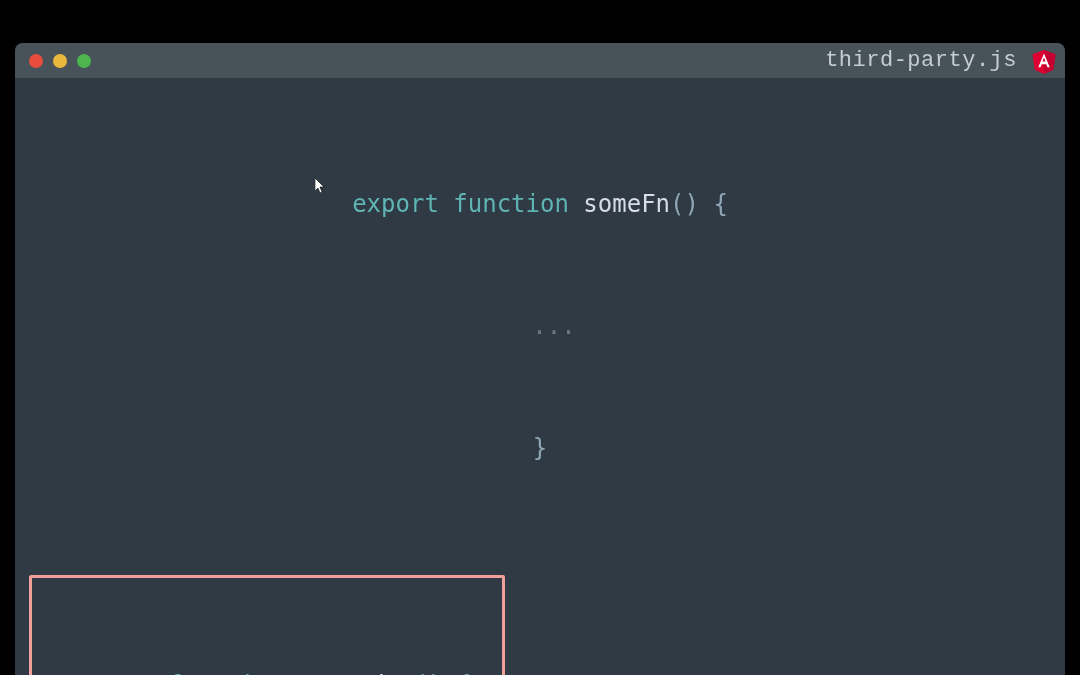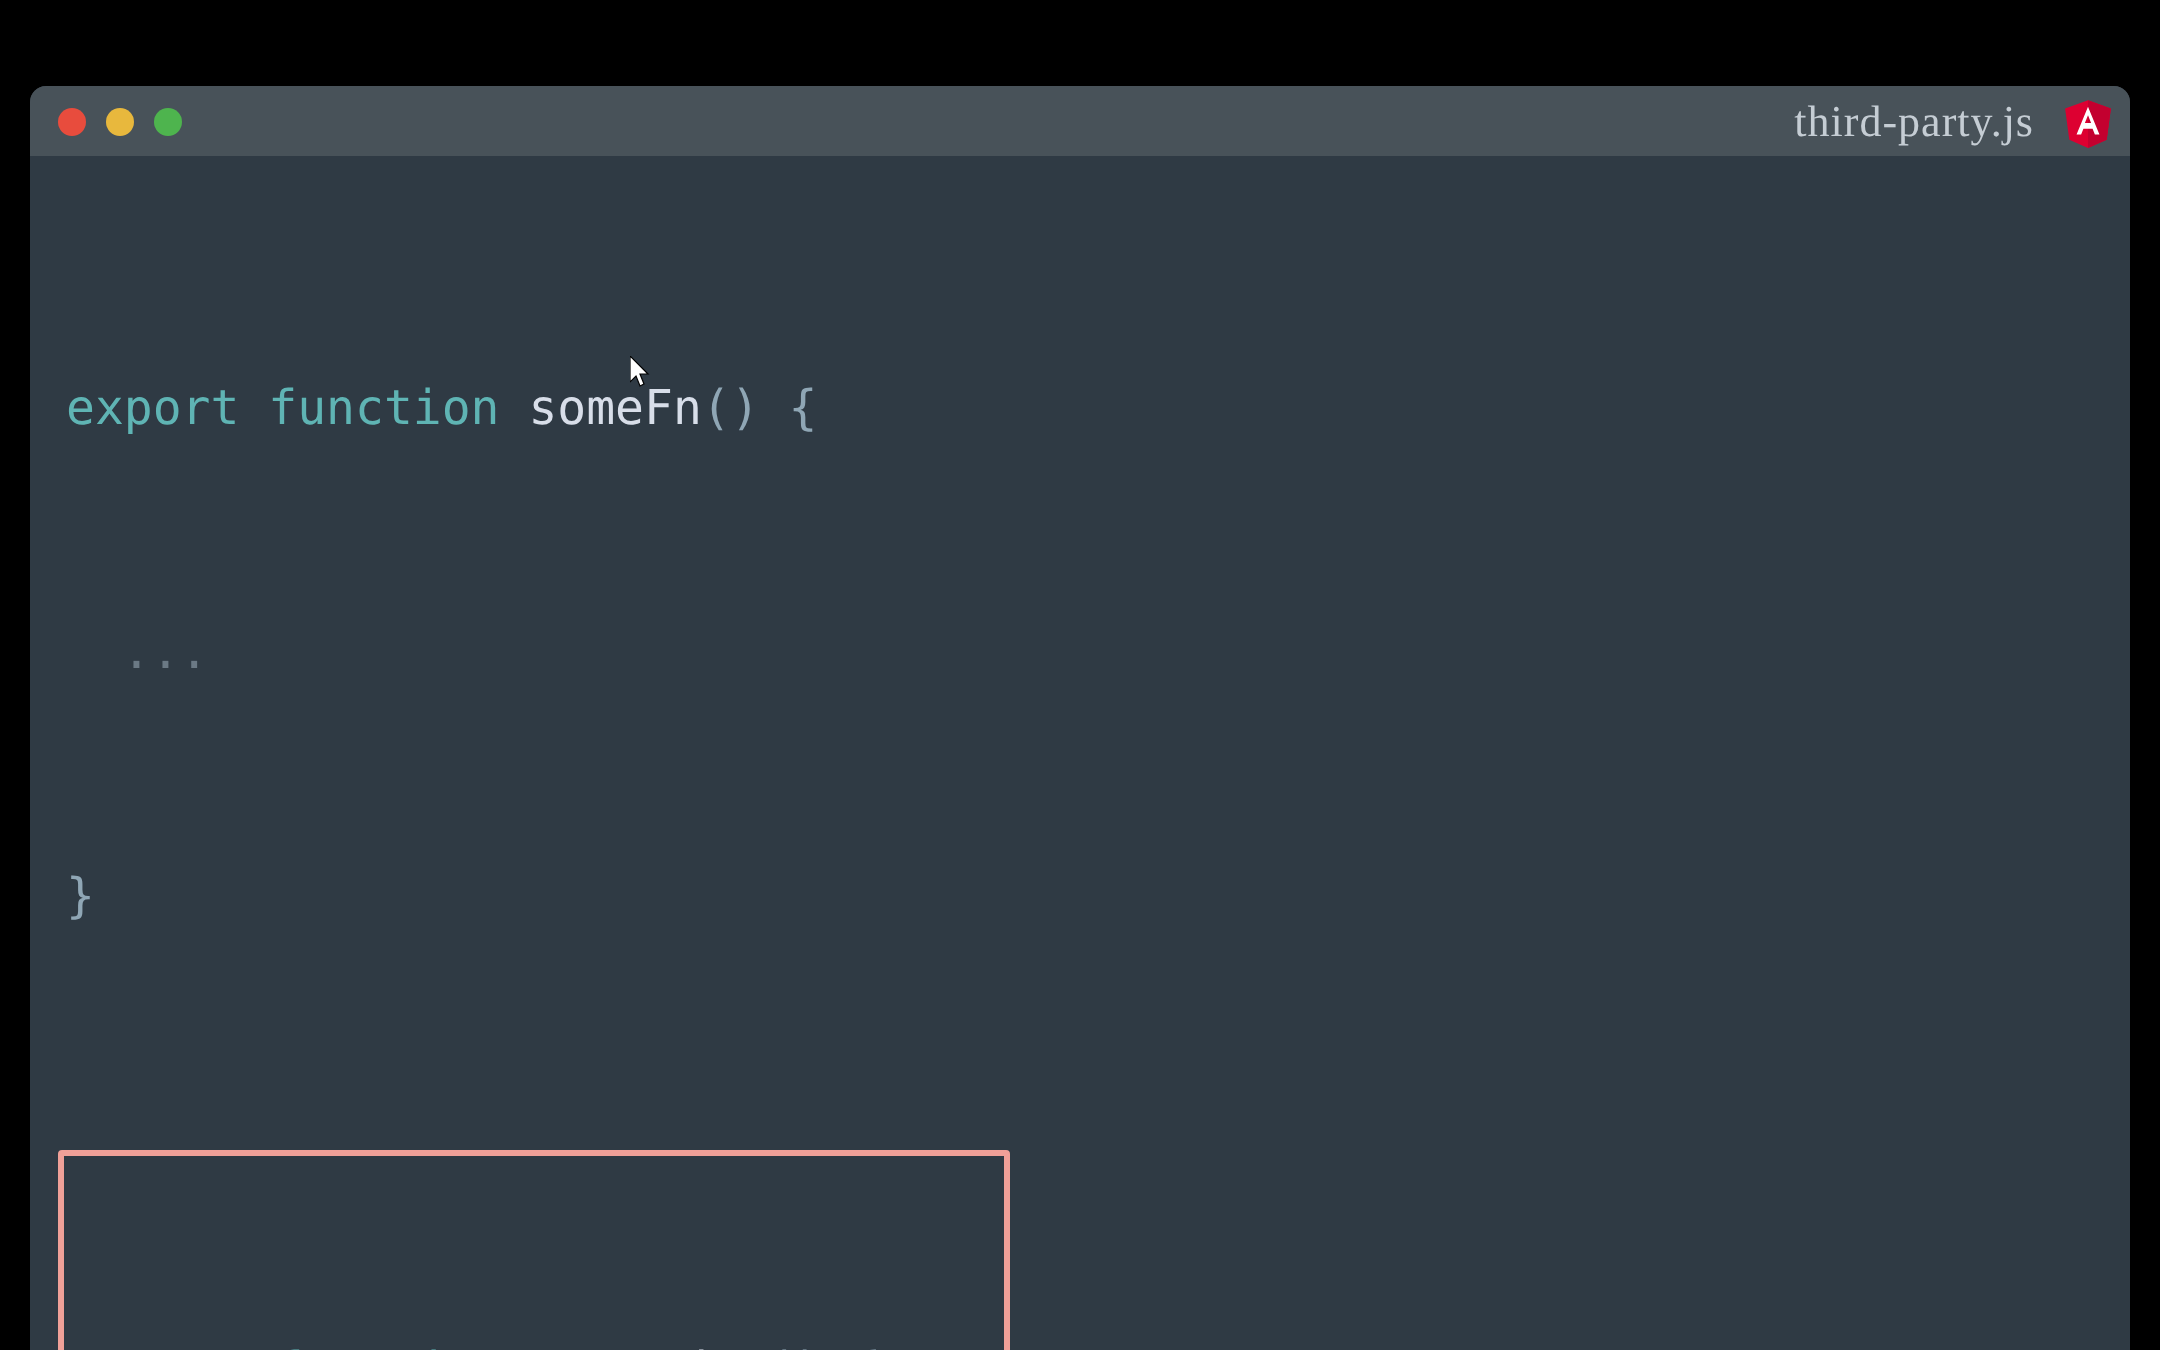--- a/index.html
+++ b/index.html
@@ -44,21 +44,21 @@
     }
     .tl-red { background: #e84c3d; }
     .tl-yellow { background: #e8b83d; }
     .tl-green { background: #4eb44e; }
     .filename {
       position: absolute;
       right: 48px;
       color: #c5cdd4;
       font-size: 22px;
       letter-spacing: 0.5px;
-      font-family: Liberation Serif, serif;
+      font-family: Liberation Mono, monospace;
     }
     .angular-badge {
       position: absolute;
       right: 8px;
       top: 4px;
       width: 26px;
       height: 28px;
     }
     .angular-badge svg {
       width: 100%;
@@ -80,20 +80,21 @@
       margin-top: 24px;
       padding: 6px 0 4px 0;
       margin-left: -4px;
       width: 476px;
     }
     .code-block.highlighted .line {
       padding-left: 4px;
     }
     .line {
       display: block;
+      text-align: center;
     }
     .kw-export { color: #5fb4b4; }
     .kw-function { color: #5fb4b4; }
     .fn-name { color: #d8dee9; }
     .paren { color: #8fa6b5; }
     .brace { color: #8fa6b5; }
     .ellipsis { color: #6b7985; padding-left: 28px; }
     .cursor {
       position: absolute;
       left: 300px;

